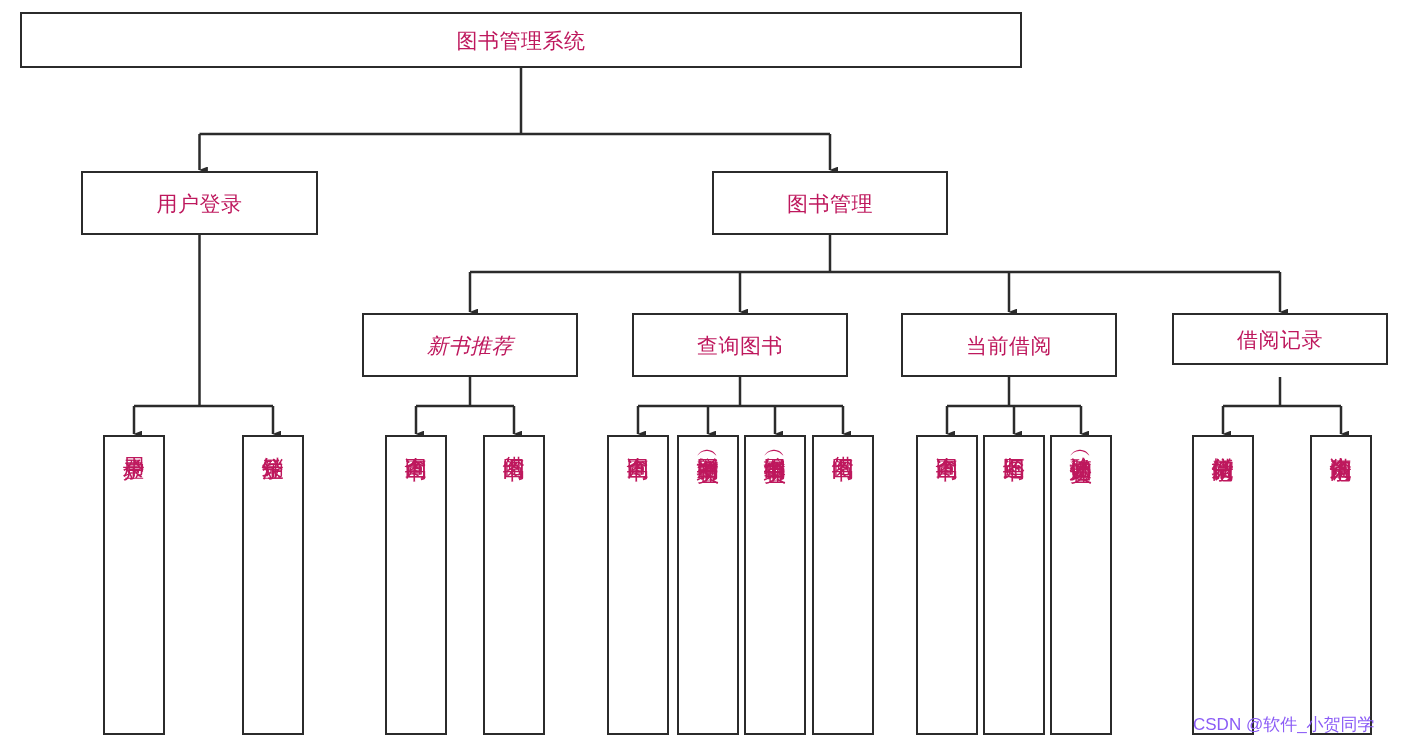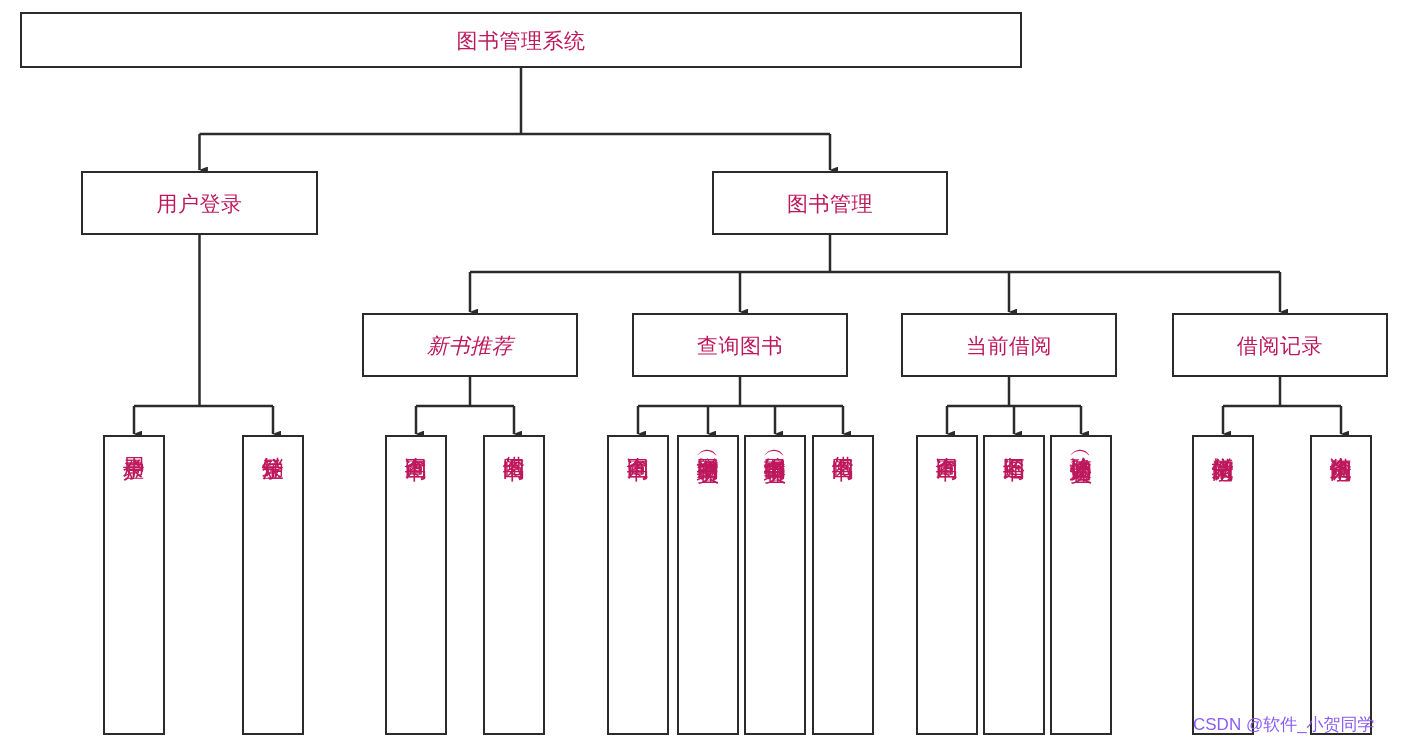--- a/index.html
+++ b/index.html
@@ -125,21 +125,21 @@
       </div>
       <div class="node-box horizontal" style="left: 362px; top: 313px; width: 216px; height: 64px; font-style: italic;">
         <span class="node-label">新书推荐</span>
       </div>
       <div class="node-box horizontal" style="left: 632px; top: 313px; width: 216px; height: 64px;">
         <span class="node-label">查询图书</span>
       </div>
       <div class="node-box horizontal" style="left: 901px; top: 313px; width: 216px; height: 64px;">
         <span class="node-label">当前借阅</span>
       </div>
-      <div class="node-box horizontal" style="left: 1172px; top: 313px; width: 216px; height: 64px;">
+      <div class="node-box horizontal" style="left: 1172px; top: 313px; width: 216px; height: 52px;">
         <span class="node-label">借阅记录</span>
       </div>
       <div class="node-box vertical" style="left: 103px; top: 435px; width: 62px; height: 300px;">
         <span class="node-label">用户登录</span>
       </div>
       <div class="node-box vertical" style="left: 242px; top: 435px; width: 62px; height: 300px;">
         <span class="node-label">注销登录</span>
       </div>
       <div class="node-box vertical" style="left: 385px; top: 435px; width: 62px; height: 300px;">
         <span class="node-label">查询图书</span>

